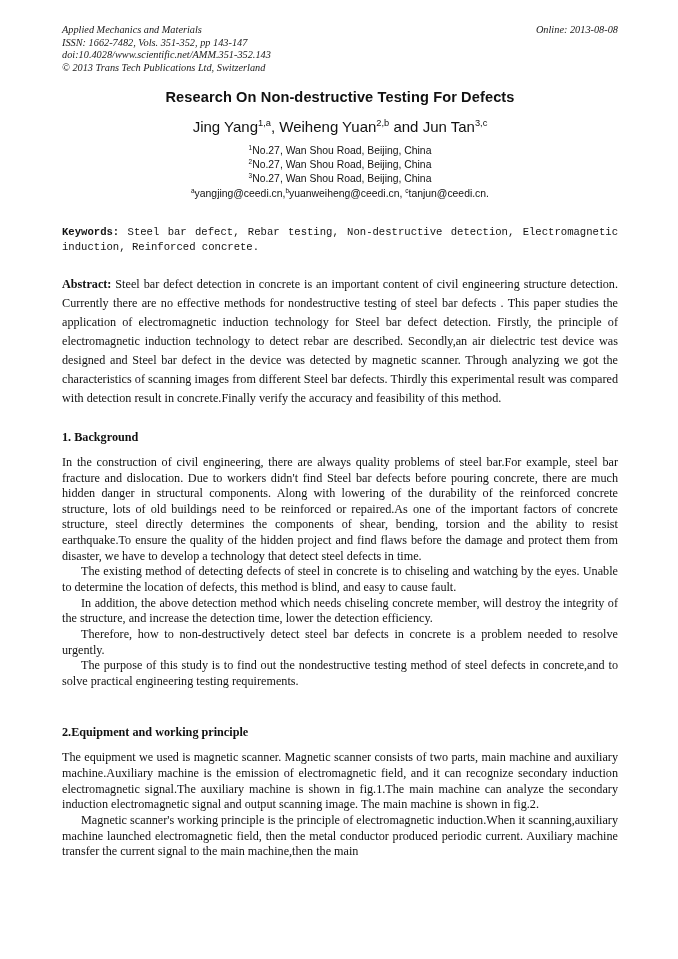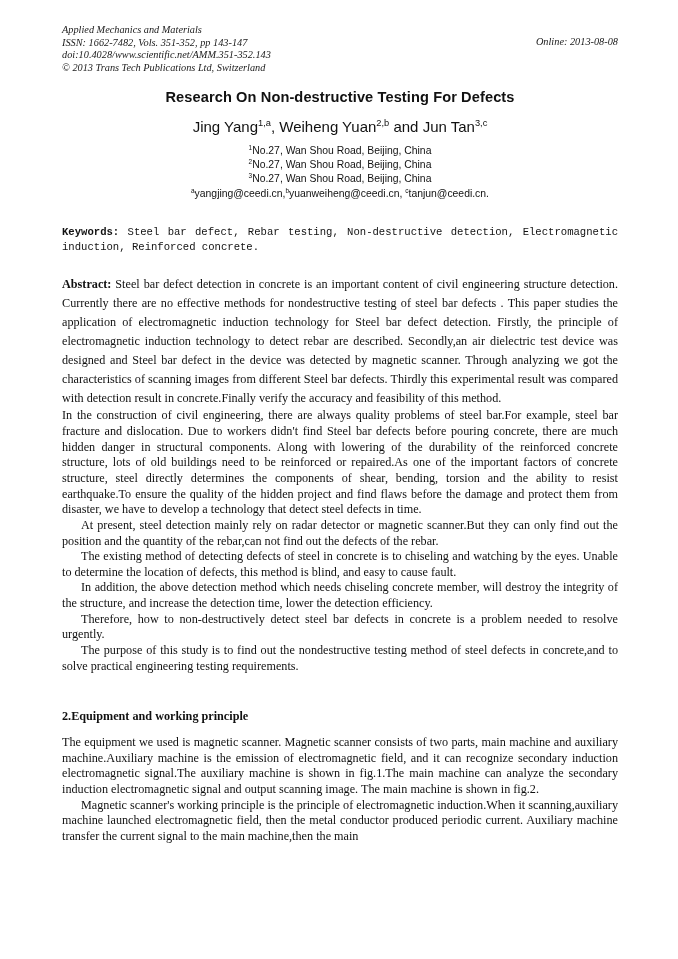--- a/index.html
+++ b/index.html
@@ -29,21 +29,21 @@
     position: relative;
     font-family: "Liberation Serif", serif;
     font-style: italic;
     font-size: 10.3px;
     line-height: 12.6px;
     color: #1a1a1a;
   }
   .journal-header .online {
     position: absolute;
     right: 0;
-    top: 12px;
+    top: 0;
     font-style: italic;
     font-size: 10.3px;
     white-space: nowrap;
   }
   .journal-header .line {
     display: block;
     white-space: nowrap;
   }
 
   
@@ -163,22 +163,22 @@
       <span class="affil"><sup>2</sup><span>No.27, Wan Shou Road, Beijing, China</span></span>
       <span class="affil"><sup>3</sup><span>No.27, Wan Shou Road, Beijing, China</span></span>
       <span class="emails"><sup>a</sup><span>yangjing@ceedi.cn,</span><sup>b</sup><span>yuanweiheng@ceedi.cn, </span><sup>c</sup><span>tanjun@ceedi.cn.</span></span>
     </div>
   </div>
 
   <div class="keywords"><span class="lbl">Keywords:</span><span> Steel bar defect, Rebar testing, Non-destructive detection, Electromagnetic induction, Reinforced concrete.</span></div>
 
   <div class="abstract"><span class="lbl">Abstract:</span><span> Steel bar defect detection in concrete is an important content of civil engineering structure detection. Currently there are no effective methods for nondestructive testing of steel bar defects . This paper studies the application of electromagnetic induction technology for Steel bar defect detection. Firstly, the principle of electromagnetic induction technology to detect rebar are described. Secondly,an air dielectric test device was designed and Steel bar defect in the device was detected by magnetic scanner. Through analyzing we got the characteristics of scanning images from different Steel bar defects. Thirdly this experimental result was compared with detection result in concrete.Finally verify the accuracy and feasibility of this method.</span></div>
 
+  <div class="section-heading">1. Background</div>
   <p class="body-text">In the construction of civil engineering, there are always quality problems of steel bar.For example, steel bar fracture and dislocation. Due to workers didn't find Steel bar defects before pouring concrete, there are much hidden danger in structural components. Along with lowering of the durability of the reinforced concrete structure, lots of old buildings need to be reinforced or repaired.As one of the important factors of concrete structure, steel directly determines the components of shear, bending, torsion and the ability to resist earthquake.To ensure the quality of the hidden project and find flaws before the damage and protect them from disaster, we have to develop a technology that detect steel defects in time.</p>
-  <p class="body-text indent">At present, steel detection mainly rely on radar detector or magnetic scanner.But they can only find out the position and the quantity of the rebar,can not find out the defects of the rebar.</p>
   <p class="body-text indent">The existing method of detecting defects of steel in concrete is to chiseling and watching by the eyes. Unable to determine the location of defects, this method is blind, and easy to cause fault.</p>
   <p class="body-text indent">In addition, the above detection method which needs chiseling concrete member, will destroy the integrity of the structure, and increase the detection time, lower the detection efficiency.</p>
   <p class="body-text indent">Therefore, how to non-destructively detect steel bar defects in concrete is a problem needed to resolve urgently.</p>
   <p class="body-text indent">The purpose of this study is to find out the nondestructive testing method of steel defects in concrete,and to solve practical engineering testing requirements.</p>
 
   <div class="section-heading tight">2.Equipment and working principle</div>
   <p class="body-text">The equipment we used is magnetic scanner. Magnetic scanner consists of two parts, main machine and auxiliary machine.Auxiliary machine is the emission of electromagnetic field, and  it can recognize secondary induction electromagnetic signal.The auxiliary machine is shown in fig.1.The main machine can analyze the secondary induction electromagnetic signal and output scanning image. The main machine is shown in fig.2.</p>
   <p class="body-text indent">Magnetic scanner's working principle is the principle of electromagnetic induction.When it scanning,auxiliary machine launched electromagnetic field, then the metal conductor produced periodic current. Auxiliary machine transfer the current signal to the main machine,then the main</p>
 
 </div>

